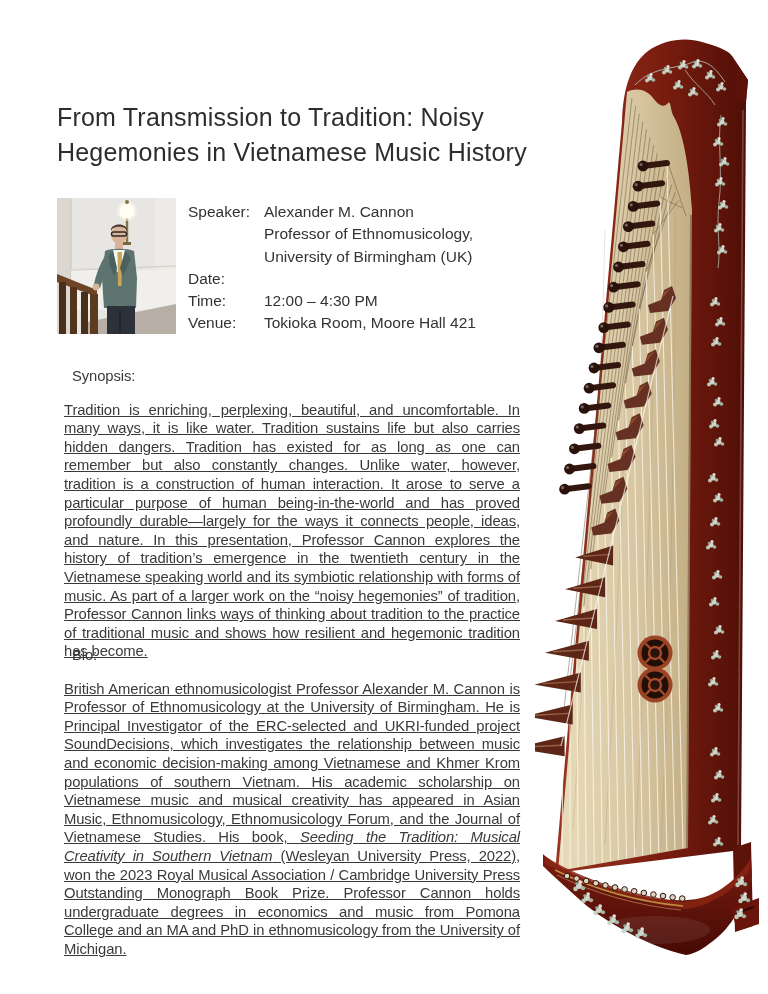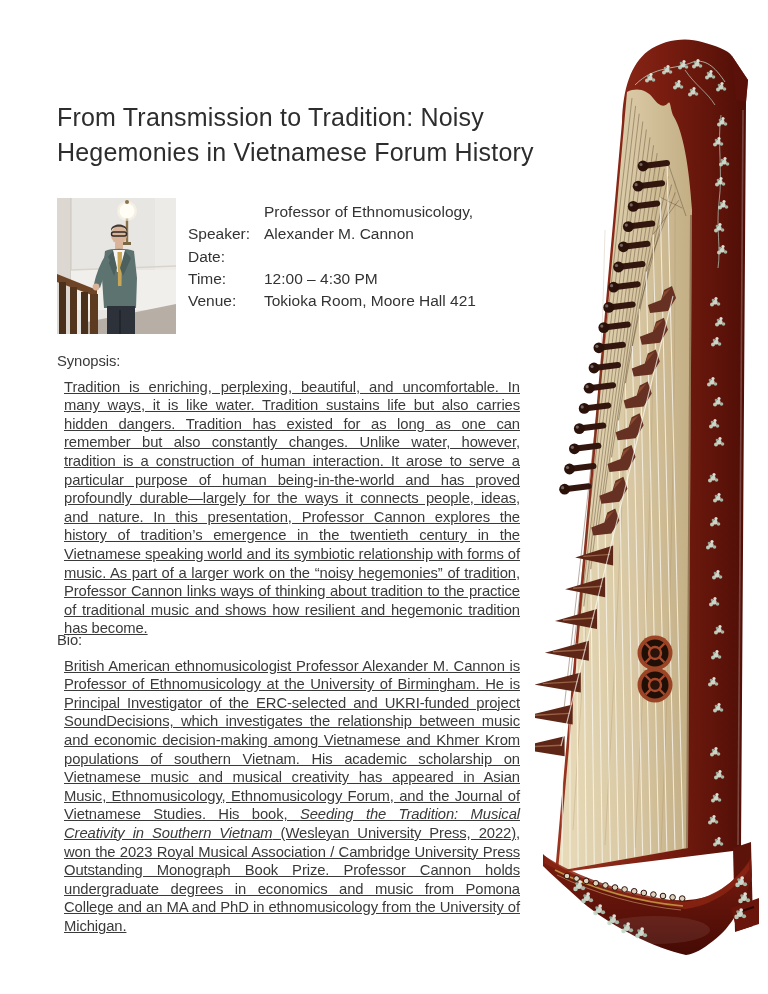--- a/index.html
+++ b/index.html
@@ -16,38 +16,38 @@
   .photo{position:absolute;top:198px;left:57px;width:119px;height:136px;}
   .photo svg{display:block;}
 
   .details{position:absolute;top:201px;left:188px;width:340px;
            font-size:15.5px;line-height:22.3px;color:#333;}
   .drow{display:flex;}
   .dlabel{width:76px;flex:none;}
 
   .section{position:absolute;left:57px;width:470px;font-size:14.8px;line-height:18.6px;
            color:#3a3a3a;letter-spacing:-.1px;}
-  .section .slabel{margin:0;}
+  .section .slabel{margin:15px;}
   .section p{margin:7px;text-align:justify;text-decoration:underline;}
   .synopsis{top:352px;}
   .bio{top:631px;}
   .bio em{font-style:italic;}
 
   .instrument{position:absolute;top:30px;left:535px;width:233px;height:935px;}
   .instrument svg{display:block;}
 </style>
 </head>
 <body>
 
 <div class="page">
 
 
   <h1 class="title">
     <span>From Transmission to Tradition: Noisy</span>
-    <span>Hegemonies in Vietnamese Forum History</span>
+    <span>Hegemonies in Vietnamese Music History</span>
   </h1>
 
   <div class="photo">
     <svg width="119" height="136" viewBox="0 0 119 136">
       <rect x="0" y="0" width="119" height="136" fill="#e8e6e2"></rect>
       <rect x="98" y="0" width="21" height="136" fill="#edebe7"></rect>
       <rect x="0" y="0" width="14" height="136" fill="#dcd8d1"></rect>
       <line x1="14" y1="0" x2="14" y2="136" stroke="#c9c4bb" stroke-width="1"></line>
 
       <rect x="14" y="72" width="105" height="40" fill="#f0efec"></rect>
@@ -84,26 +84,30 @@
         <path d="M 49,56 C 43,66 39,76 37,86 L 43,90 C 46,80 50,70 53,62 Z" fill="#5d7370"></path>
         <circle cx="39" cy="89" r="3.4" fill="#d9b499"></circle>
         <rect x="50" y="108" width="28" height="28" fill="#2d3139"></rect>
         <line x1="63" y1="112" x2="63" y2="136" stroke="#1f232a" stroke-width="1.6"></line>
       </g>
     </svg>
   </div>
 
   <div class="details">
     <div class="drow">
+        <span class="dlabel">Speaker:</span>
+        <span class="dvalue">Alexander M. Cannon</span>
+      </div>
+    <div class="drow">
         <span class="dlabel"></span>
         <span class="dvalue">Professor of Ethnomusicology,</span>
       </div>
     <div class="drow">
-        <span class="dlabel">Speaker:</span>
-        <span class="dvalue">Alexander M. Cannon</span>
+        <span class="dlabel"></span>
+        <span class="dvalue">University of Birmingham (UK)</span>
       </div>
     <div class="drow">
         <span class="dlabel">Date:</span>
       </div>
     <div class="drow">
         <span class="dlabel">Time:</span>
         <span class="dvalue">12:00 – 4:30 PM</span>
       </div>
     <div class="drow">
         <span class="dlabel">Venue:</span>

